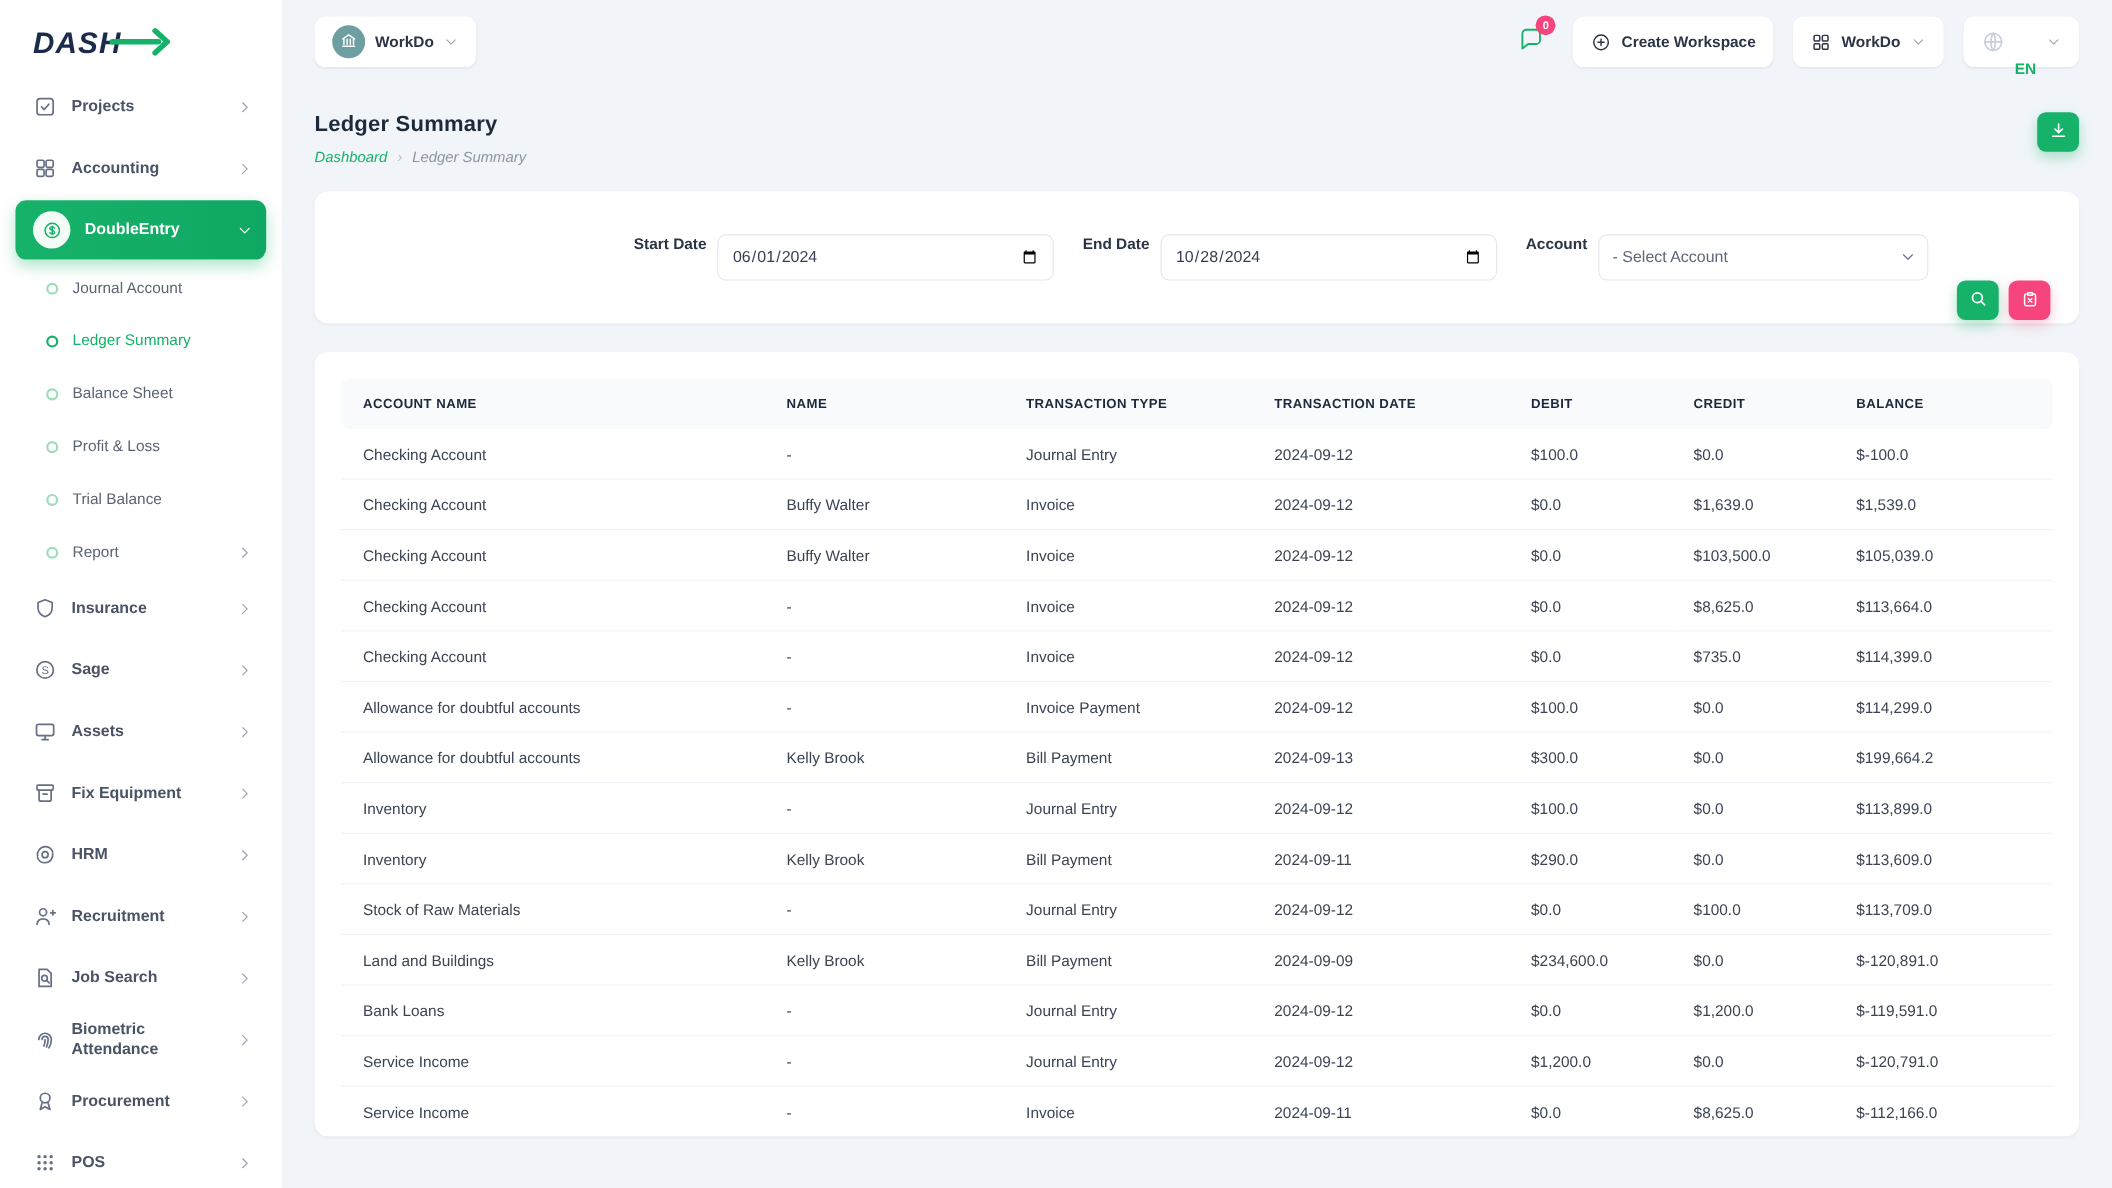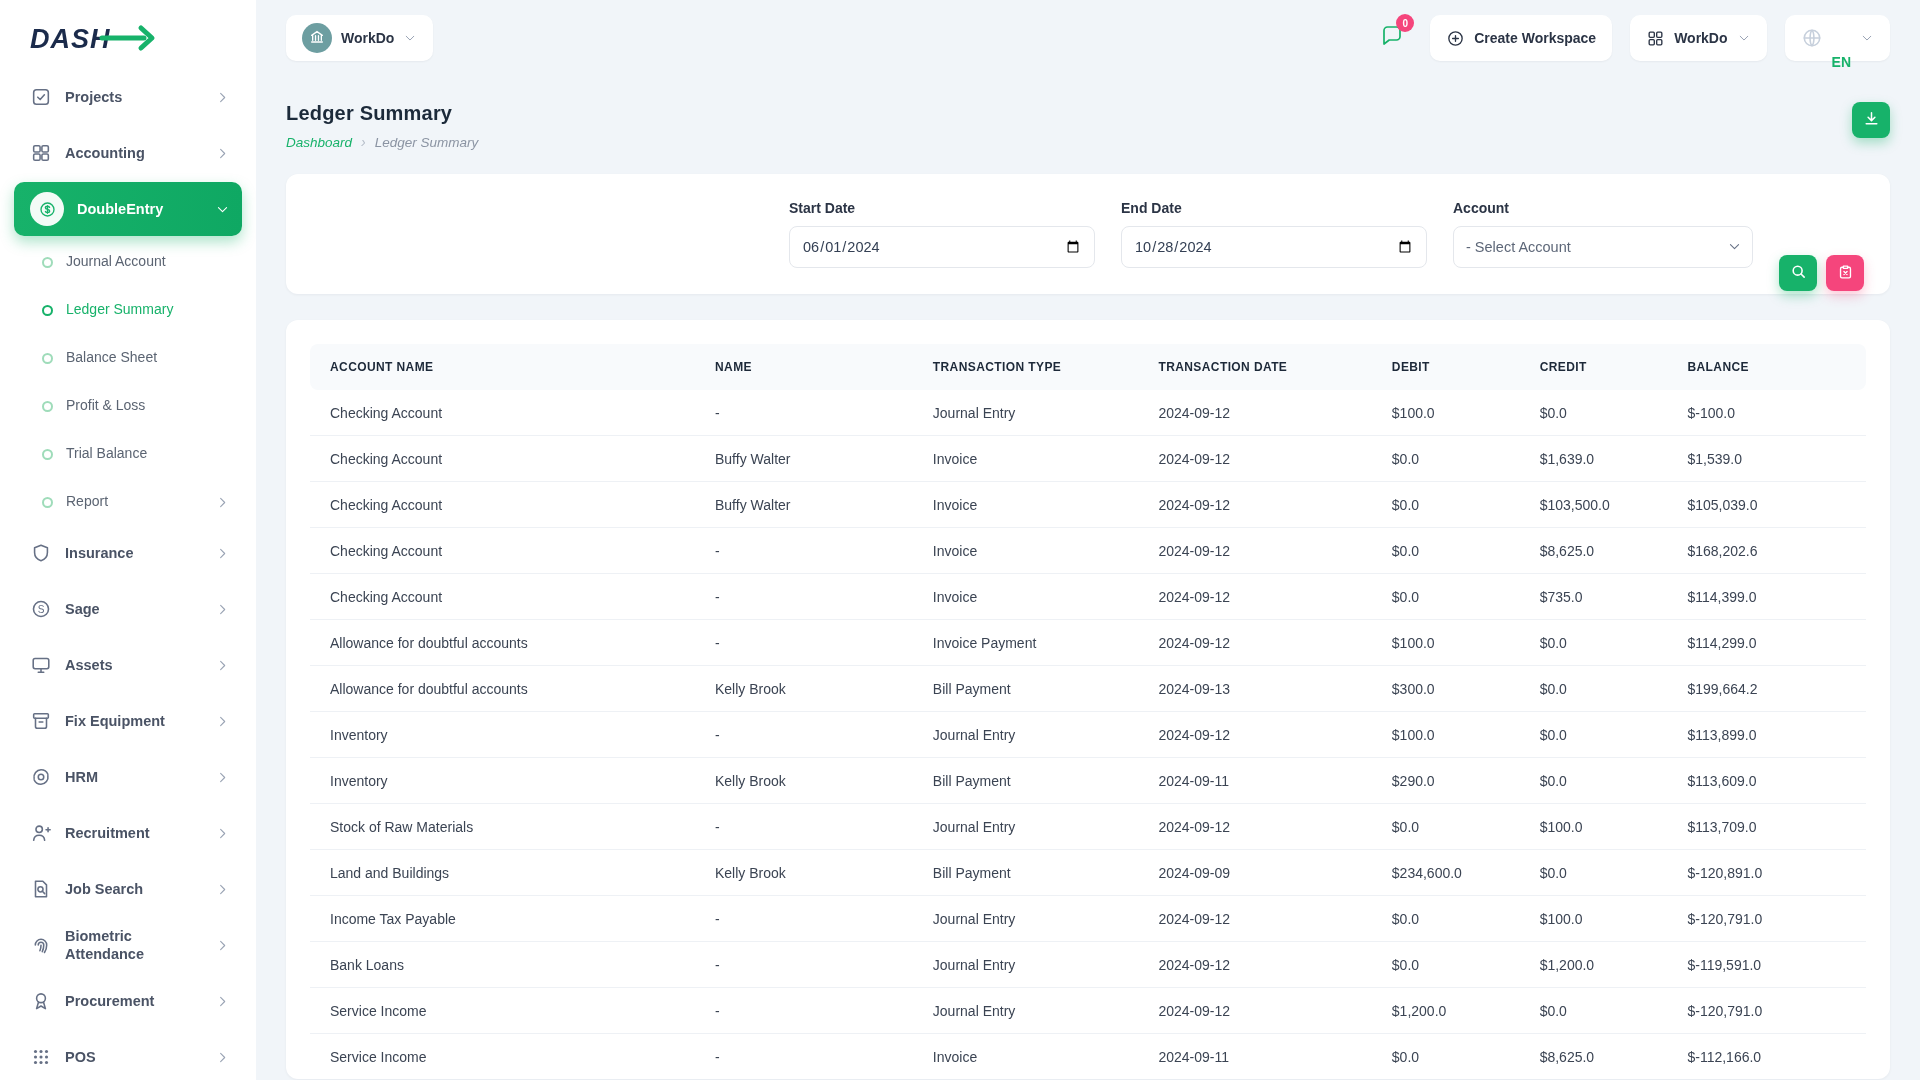--- a/index.html
+++ b/index.html
@@ -62,21 +62,21 @@
   .bc-sep { color:#b6bec9; font-size:14px; }
   .icon-btn { width:38px; height:36px; border:none; border-radius:8px; display:flex; align-items:center;
               justify-content:center; color:#fff; cursor:pointer; }
   .icon-btn svg { width:17px; height:17px; }
   .btn-green { background:var(--primary); box-shadow:0 5px 12px rgba(23,178,106,.35); }
   .btn-pink  { background:var(--danger);  box-shadow:0 5px 12px rgba(245,69,124,.30); }
 
   .card { background:#fff; border-radius:12px; box-shadow:0 1px 3px rgba(16,24,40,.05); }
   .filter-card { margin-top:24px; height:120px; display:flex; align-items:center; justify-content:flex-end;
                  gap:26px; padding:0 26px; }
-  .field { display:flex; flex-direction:column; gap:10px; }
+  .field { display:flex; flex-direction:row; gap:10px; }
   .field label { font-size:14px; font-weight:600; color:#2b3445; }
   .field input[type="date"] { width:306px; height:42px; border:1px solid #e4e7ec; border-radius:8px;
                               padding:0 12px; font-size:14.5px; color:#344054; font-family:inherit; background:#fff; }
   .select-wrap { position:relative; width:300px; }
   .select-wrap select { appearance:none; -webkit-appearance:none; width:100%; height:42px; border:1px solid #e4e7ec;
                         border-radius:8px; padding:0 34px 0 12px; font-size:14.5px; color:#5d6778;
                         font-family:inherit; background:#fff; }
   .select-wrap .sel-chev { position:absolute; right:11px; top:13px; width:15px; height:15px; color:#667085; pointer-events:none; }
   .select-wrap .sel-chev svg { width:15px; height:15px; }
   .filter-actions { display:flex; gap:9px; align-self:flex-end; margin-bottom:3px; }
@@ -499,21 +499,21 @@
             <td>$103,500.0</td>
             <td>$105,039.0</td>
           </tr>
           <tr>
             <td>Checking Account</td>
             <td>-</td>
             <td>Invoice</td>
             <td>2024-09-12</td>
             <td>$0.0</td>
             <td>$8,625.0</td>
-            <td>$168,202.6</td>
+            <td>$113,664.0</td>
           </tr>
           <tr>
             <td>Checking Account</td>
             <td>-</td>
             <td>Invoice</td>
             <td>2024-09-12</td>
             <td>$0.0</td>
             <td>$735.0</td>
             <td>$114,399.0</td>
           </tr>
@@ -565,29 +565,20 @@
           <tr>
             <td>Land and Buildings</td>
             <td>Kelly Brook</td>
             <td>Bill Payment</td>
             <td>2024-09-09</td>
             <td>$234,600.0</td>
             <td>$0.0</td>
             <td>$-120,891.0</td>
           </tr>
           <tr>
-            <td>Income Tax Payable</td>
-            <td>-</td>
-            <td>Journal Entry</td>
-            <td>2024-09-12</td>
-            <td>$0.0</td>
-            <td>$100.0</td>
-            <td>$-120,791.0</td>
-          </tr>
-          <tr>
             <td>Bank Loans</td>
             <td>-</td>
             <td>Journal Entry</td>
             <td>2024-09-12</td>
             <td>$0.0</td>
             <td>$1,200.0</td>
             <td>$-119,591.0</td>
           </tr>
           <tr>
             <td>Service Income</td>

